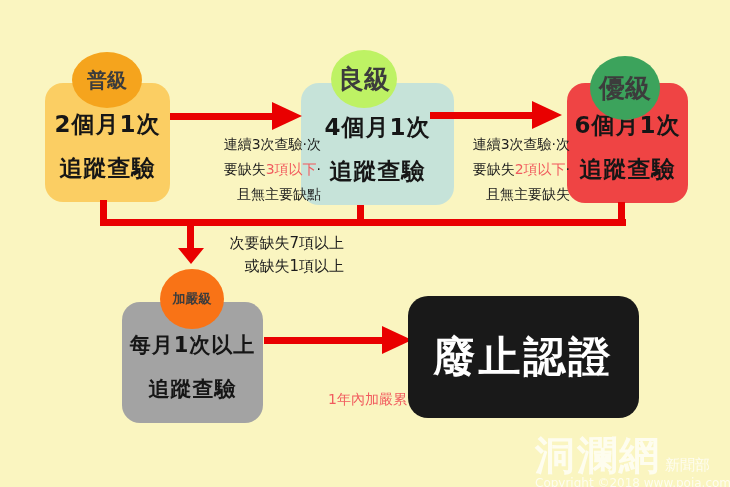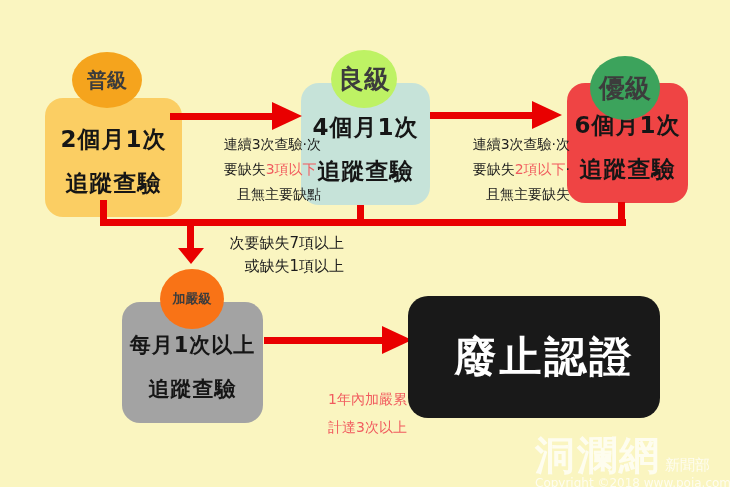--- a/index.html
+++ b/index.html
@@ -16,38 +16,37 @@
   }
   .box-line {
     color:#161616; font-weight:700; line-height:44px; height:44px;
     white-space:nowrap; letter-spacing:1px;
   }
   .badge {
     position:absolute; border-radius:50%;
     display:flex; align-items:center; justify-content:center;
     color:#3C3C3C; font-weight:700; z-index:3;
   }
-  #box-regular   { left:45px;  top:98px;  width:137px; height:119px; background:#FBCE63; }
-  #box-good      { left:301px; top:83px;  width:129px; height:122px; background:#C6E3D9; }
+  #box-regular   { left:45px;  top:83px;  width:125px; height:119px; background:#FBCE63; }
+  #box-good      { left:301px; top:83px;  width:153px; height:122px; background:#C6E3D9; }
   #box-excellent { left:567px; top:83px;  width:121px; height:120px; background:#ef4444; }
   #box-strict    { left:122px; top:302px; width:141px; height:121px; background:#a3a3a3; }
   #box-regular .box-line, #box-good .box-line, #box-excellent .box-line { font-size:23px; }
   #box-strict .box-line { font-size:21px; }
   #badge-regular   { left:72px;  top:52px;  width:70px; height:56px; background:#F5A41D; font-size:20px; }
   #badge-good      { left:331px; top:50px;  width:66px; height:58px; background:#bef264; font-size:26px; }
   #badge-excellent { left:590px; top:56px;  width:70px; height:64px; background:#3CA35C; font-size:26px; }
   #badge-strict    { left:160px; top:269px; width:64px; height:60px; background:#f97316; font-size:13px; }
   
   .revoke {
     position:absolute; left:408px; top:296px; width:231px; height:122px;
     background:#191919; border-radius:20px;
     display:flex; align-items:center; justify-content:center;
     color:#FFFFFF; font-size:42px; font-weight:700; letter-spacing:3px;
     z-index:2;
-    padding-left:21px;
   }
   
   .aline { position:absolute; background:#E90000; z-index:1; }
   .ahead-right {
     position:absolute; width:0; height:0; z-index:1;
     border-top:14px solid transparent; border-bottom:14px solid transparent;
     border-left:30px solid #E90000;
   }
   .ahead-down {
     position:absolute; width:0; height:0; z-index:1;
@@ -144,21 +143,20 @@
     <div>且無主要缺失</div>
   </div>
 
   <div class="tlabel" id="label-c">
     <div>次要缺失7項以上</div>
     <div>或缺失1項以上</div>
   </div>
 
   <div class="tlabel" id="label-d">
     <div>1年內加嚴累</div>
-    <div>計達3次以上</div>
   </div>
 
   <div class="watermark">
     <div class="wm-row">
       <span class="wm-title">洞瀾網</span>
       <span class="wm-dept">新聞部</span>
     </div>
     <div class="wm-copy">Copyright ©2018 www.poja.com.tw</div>
   </div>
 

